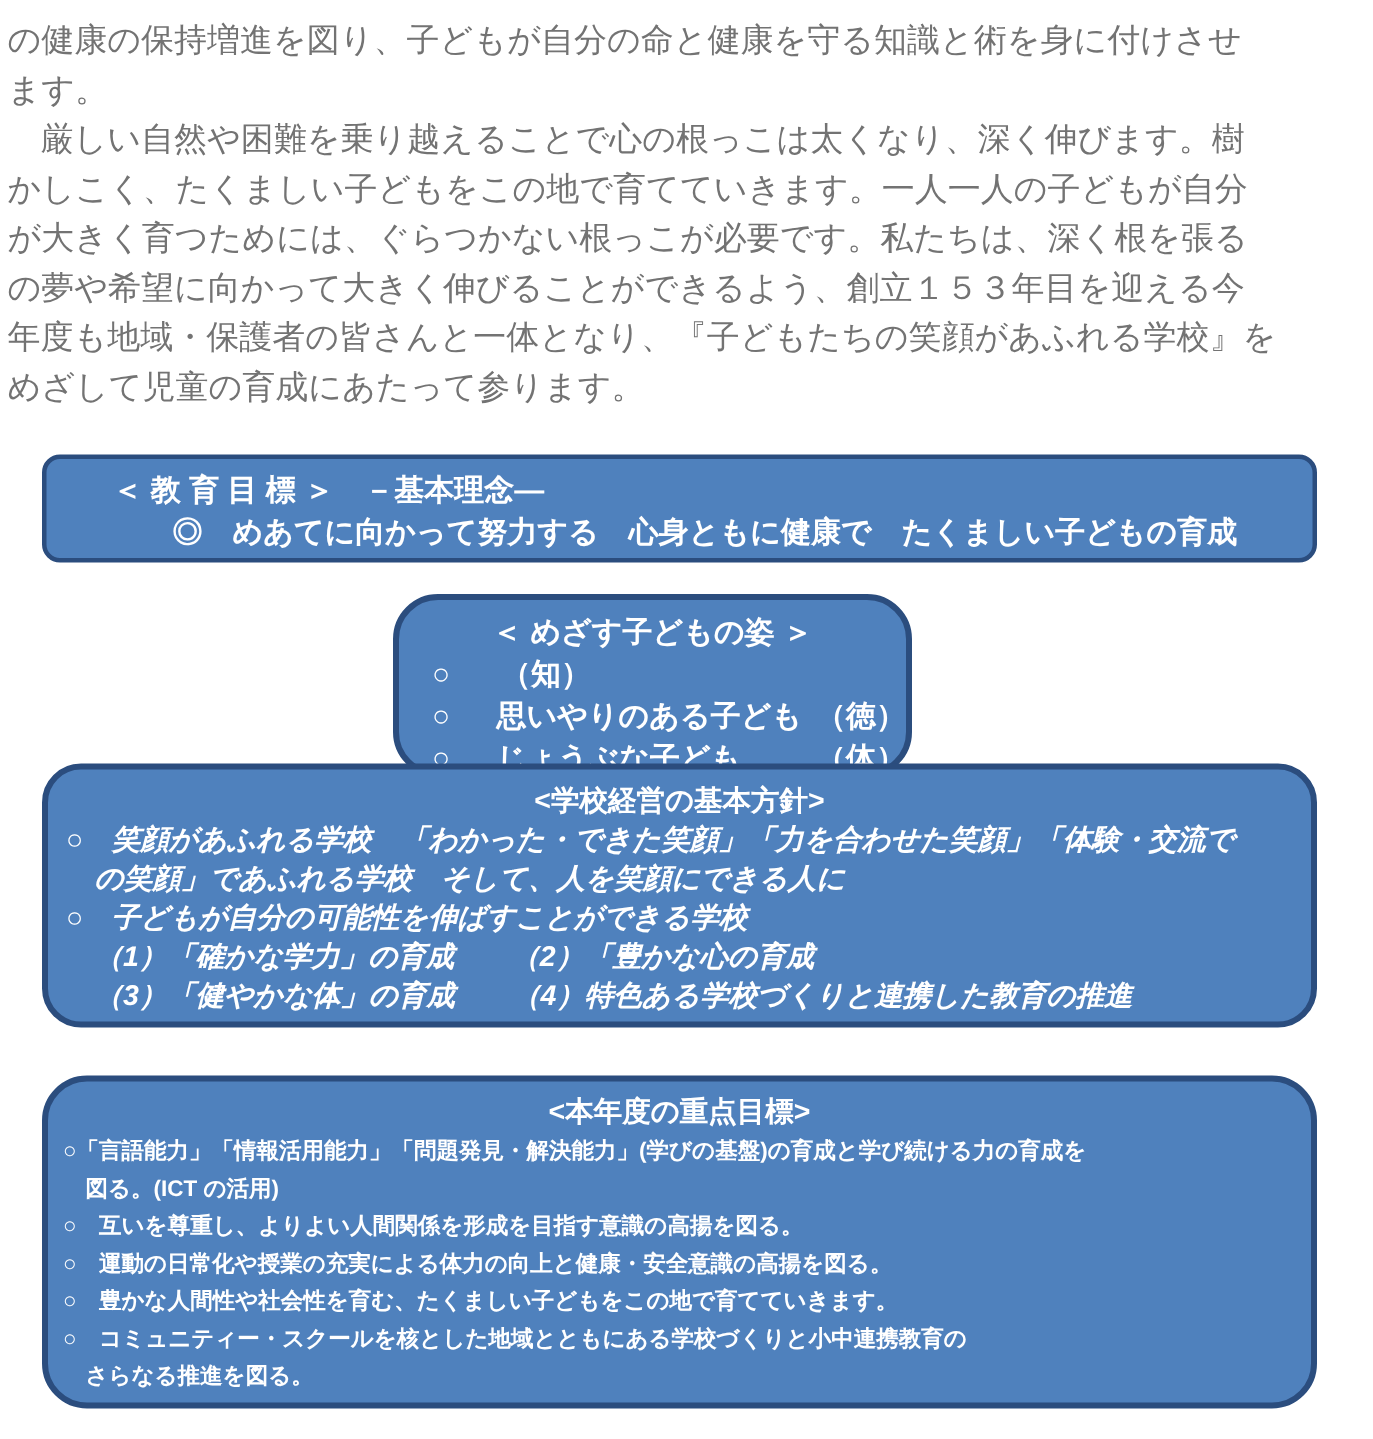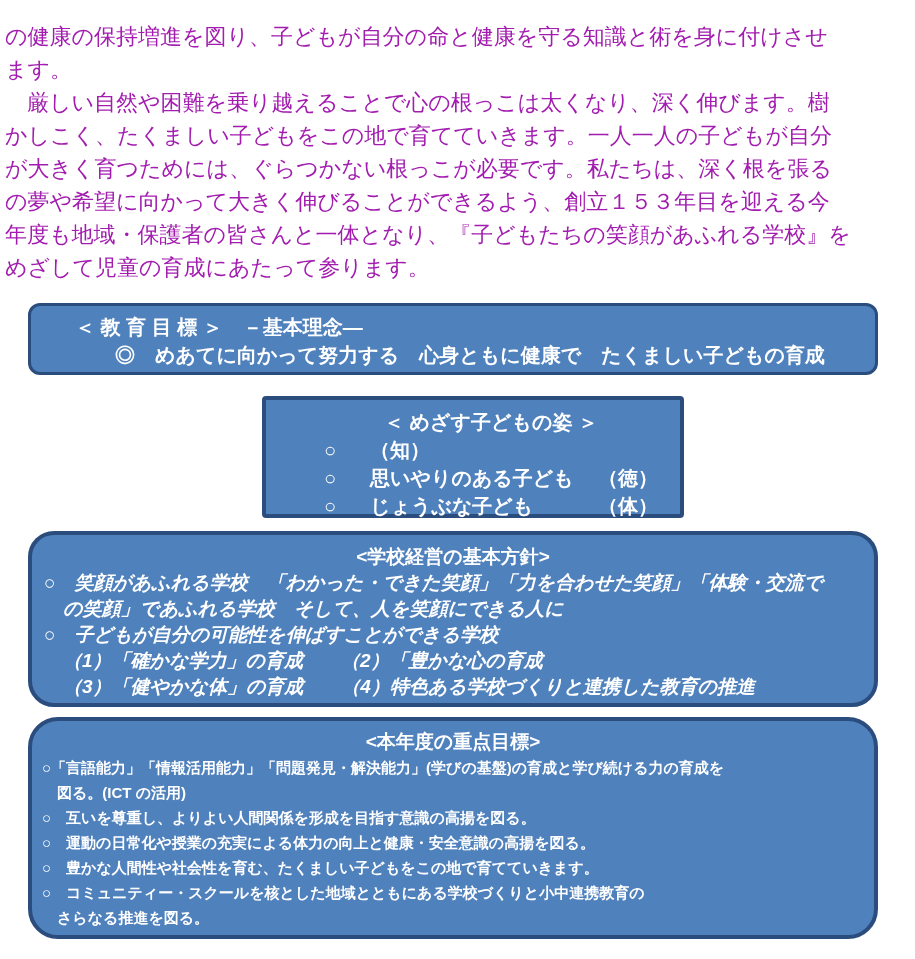--- a/index.html
+++ b/index.html
@@ -14,23 +14,23 @@
     position: relative;
     width: 915px;
     height: 959px;
     background: #ffffff;
     font-family: "Liberation Sans", sans-serif;
   }
   
   .intro {
     position: absolute;
     left: 5px;
-    top: 20px;
+    top: 10px;
     width: 908px;
-    color: #a21caf;
+    color: #737373;
   }
   .body-line {
     font-size: 22px;
     height: 33px;
     line-height: 33px;
     white-space: pre;
   }
   
   .box {
     position: absolute;
@@ -51,43 +51,42 @@
   }
   .b1-title, .b1-sub {
     font-size: 20px;
     line-height: 28px;
     white-space: pre;
     margin-left: 24px;
   }
   .box2 {
     left: 262px;
     top: 396px;
-    width: 422px;
+    width: 346px;
     height: 122px;
-    border-radius: 4px;
+    border-radius: 30px;
     padding-top: 8px;
-    padding-left: 36px;
   }
   .b2-title {
     text-align: center;
     font-size: 20px;
     line-height: 28px;
   }
   .b2-row {
     display: flex;
     padding-left: 22px;
     font-size: 20px;
     line-height: 28px;
     white-space: pre;
   }
   .b2-marker { width: 46px; }
   .b2-label  { width: 228px; }
   .box3 {
     left: 28px;
-    top: 531px;
+    top: 509px;
     width: 850px;
     height: 176px;
     border-radius: 26px;
     padding-top: 8px;
   }
   .box4 {
     left: 28px;
     top: 717px;
     width: 850px;
     height: 222px;

